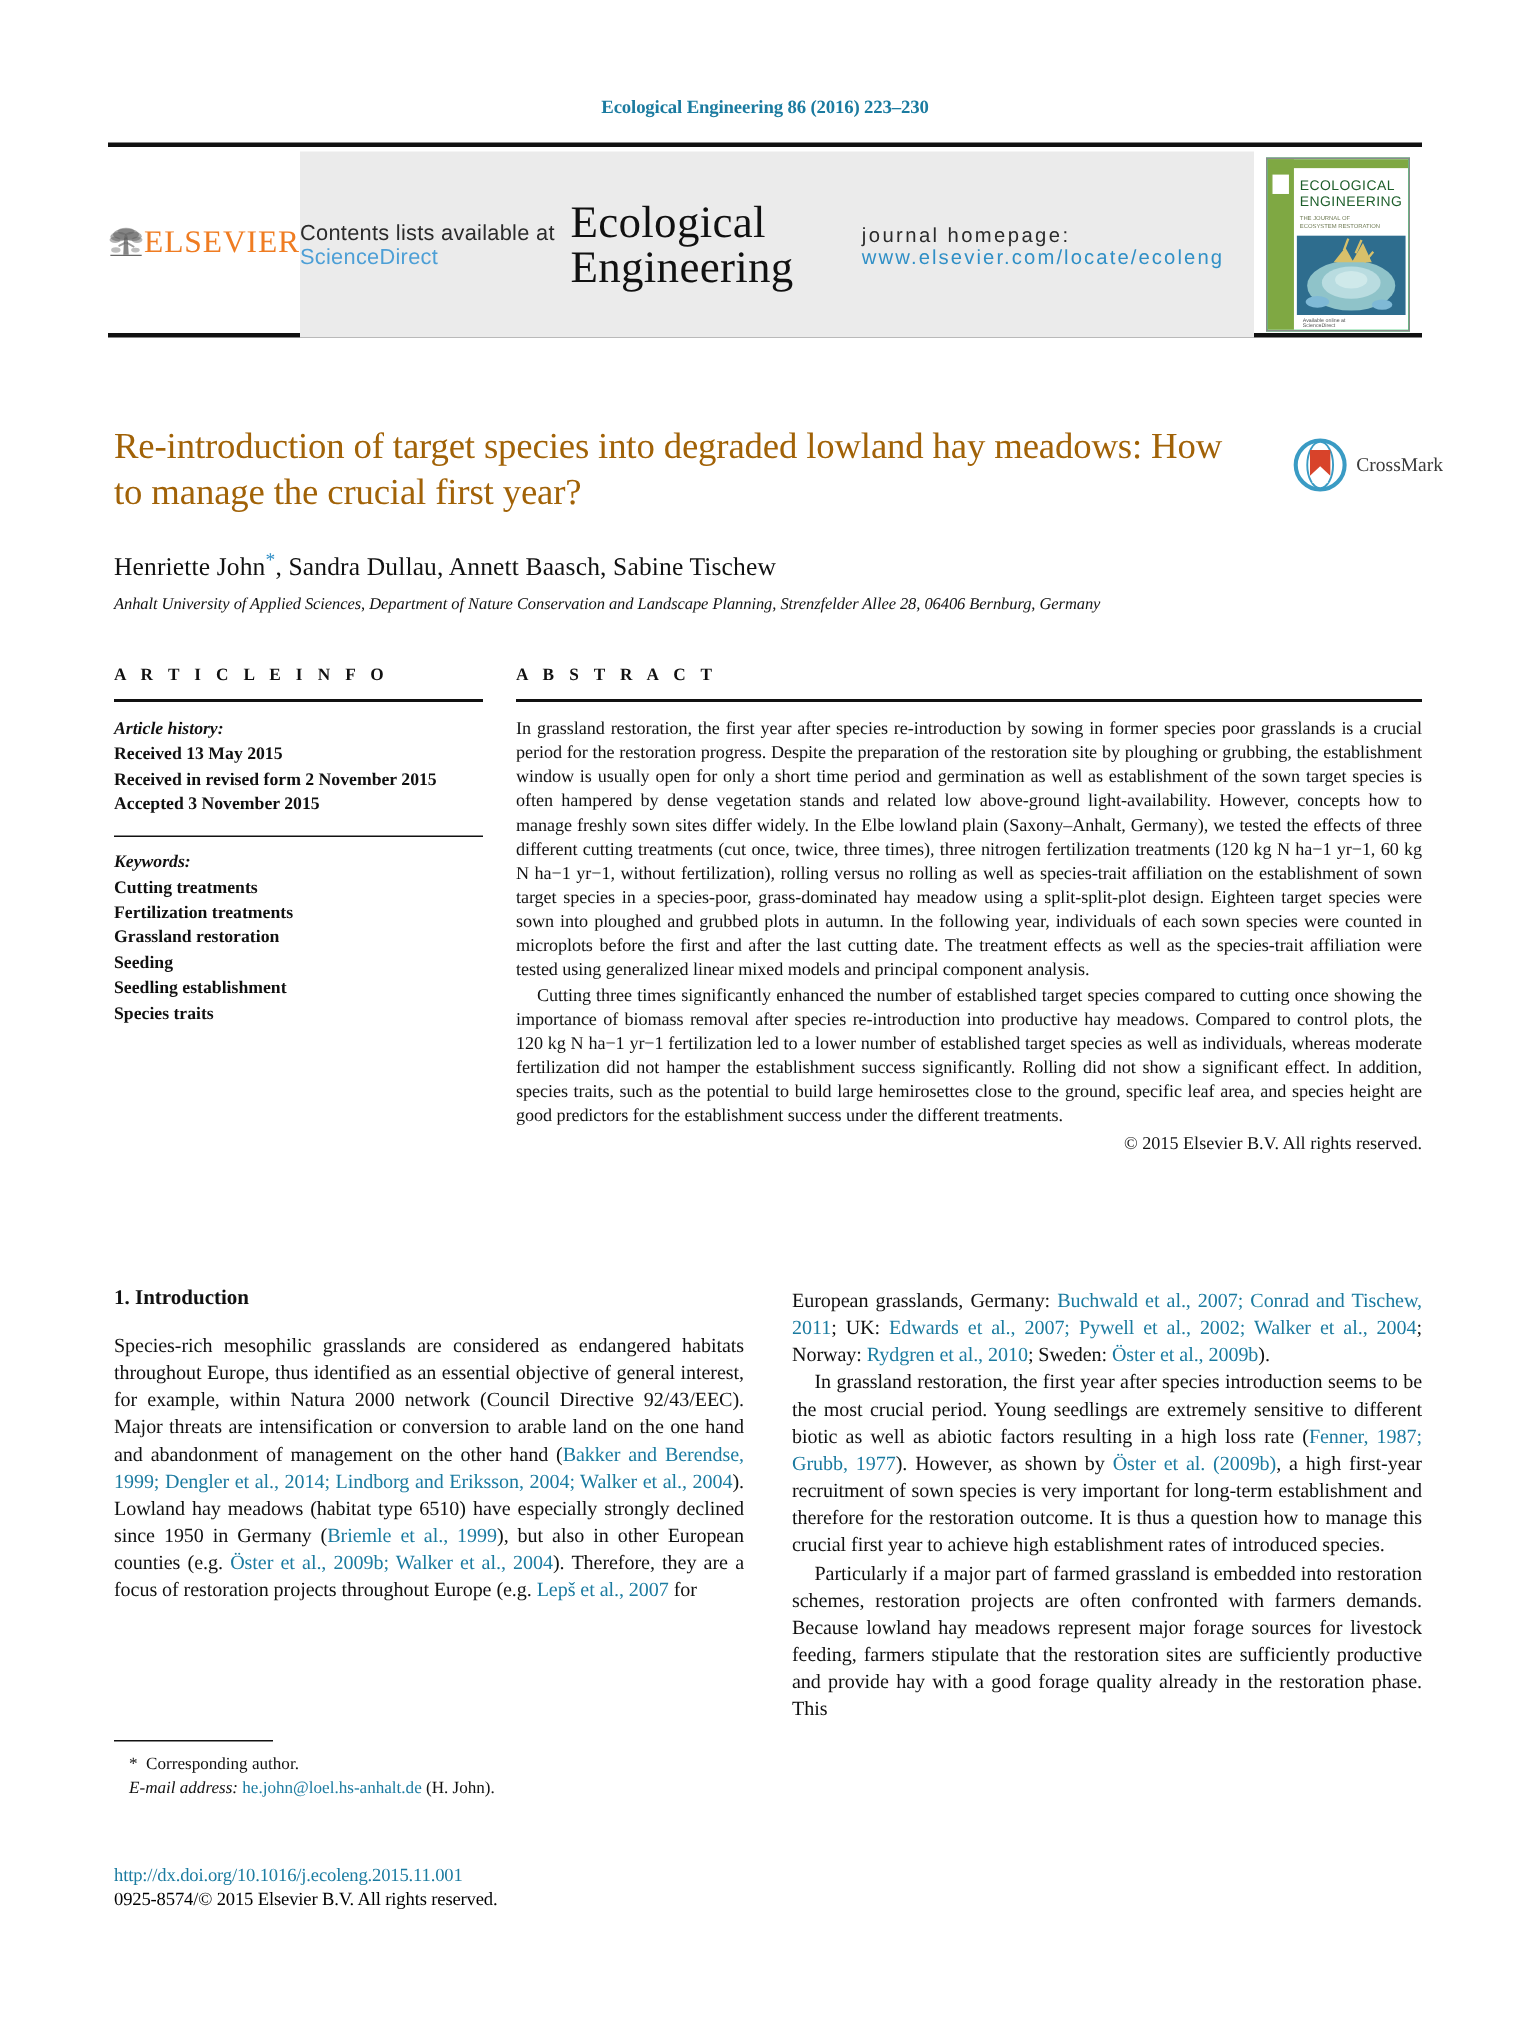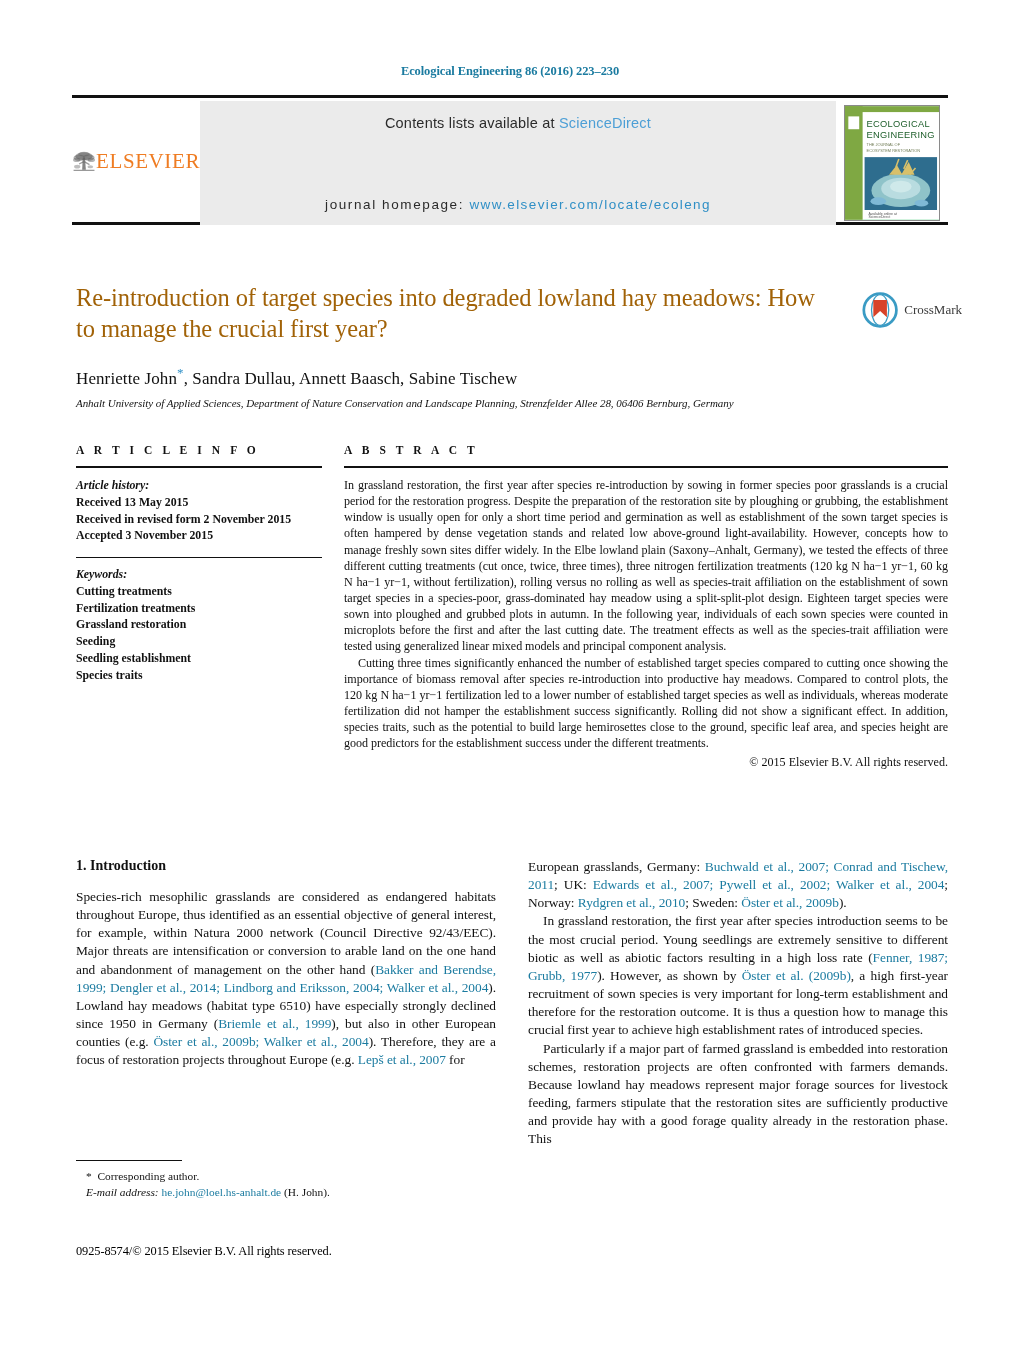--- a/index.html
+++ b/index.html
@@ -73,21 +73,21 @@
     color: #ef7c22;
     font-weight: normal;
     line-height: 1;
     margin-top: -2px;
   }
   .journal-band {
     flex: 1 1 auto;
     background: #ebebeb;
     position: relative;
     display: flex;
-    flex-direction: column;
+    flex-direction: row;
     align-items: center;
     justify-content: space-between;
     padding: 14px 0 13px 0;
     box-sizing: border-box;
   }
   .contents-line {
     font-family: "Liberation Sans", sans-serif;
     font-size: 14.5px;
     color: #2b2b2b;
     letter-spacing: 0.2px;
@@ -347,20 +347,21 @@
             <rect x="6" y="74" width="80" height="3"></rect>
           </g>
         </svg>
         <div class="elsevier-word">ELSEVIER</div>
       </div>
 
       <div class="journal-band">
         <div class="contents-line">
           <span>Contents lists available at </span><span class="sd">ScienceDirect</span>
         </div>
+        <div class="journal-title">Ecological Engineering</div>
         <div class="homepage-line">
           <span>journal homepage:</span>
           <span class="url">www.elsevier.com/locate/ecoleng</span>
         </div>
       </div>
 
       <div class="cover-cell">
         <div class="cover-thumb">
           <svg viewBox="0 0 96 116" width="94" height="114">
             <rect x="0" y="0" width="96" height="116" fill="#ffffff"></rect>
@@ -451,16 +452,17 @@
 
   </div>
 
   <div class="footnote">
     <div class="footnote-rule"></div>
     <div class="footnote-line"><span>*</span>&nbsp; <span>Corresponding author.</span></div>
     <div class="footnote-line"><span class="ital">E-mail address:</span> <span class="ref">he.john@loel.hs-anhalt.de</span> <span>(H. John).</span></div>
   </div>
 
   <div class="doi-block">
+    <div class="doi-line">http://dx.doi.org/10.1016/j.ecoleng.2015.11.001</div>
     <div class="issn-line">0925-8574/© 2015 Elsevier B.V. All rights reserved.</div>
   </div>
 
 </div>
 
 </body></html>

